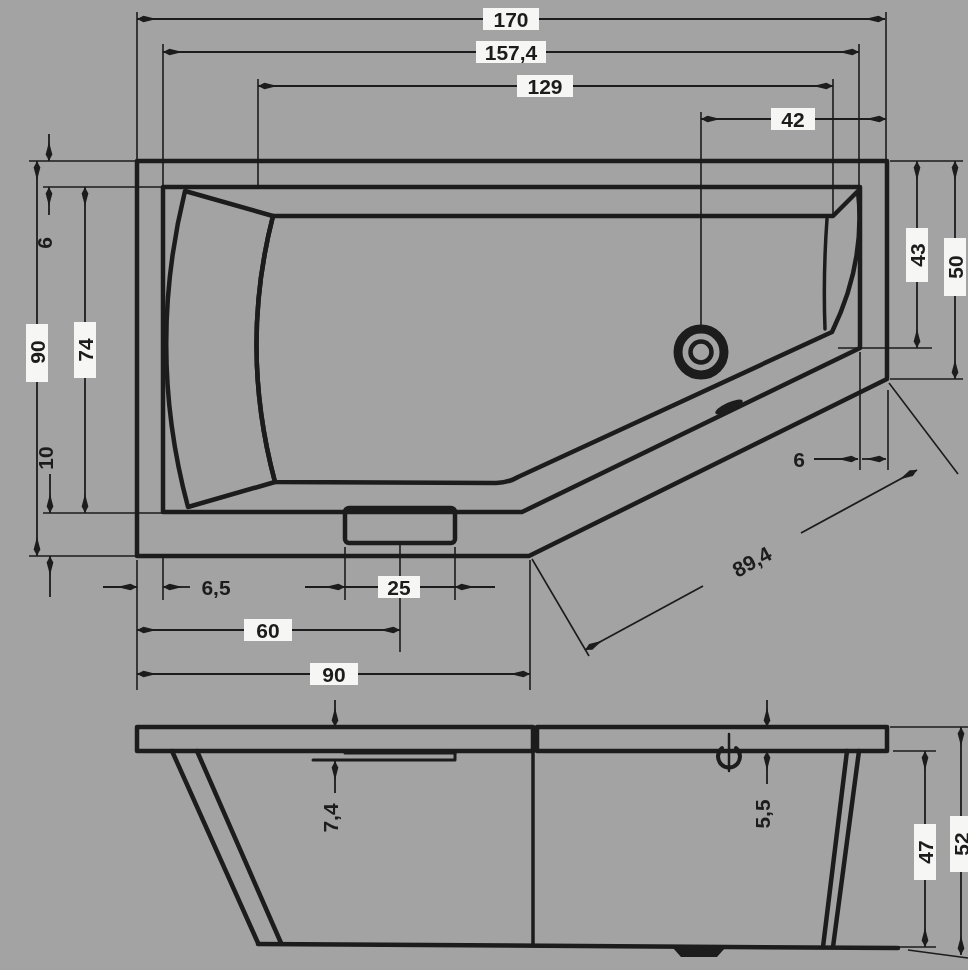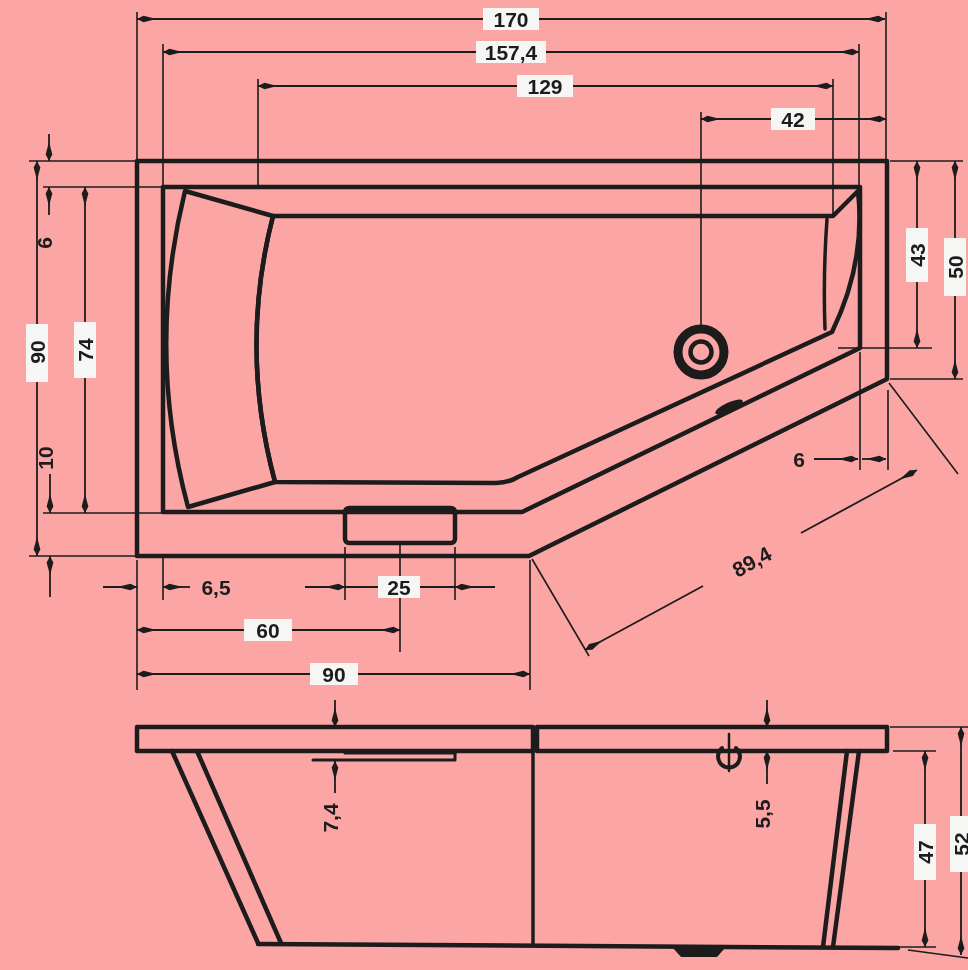--- a/index.html
+++ b/index.html
@@ -1,16 +1,16 @@
 <!DOCTYPE html>
 <html><head>
 <meta charset="utf-8">
 <style>
   html,body{margin:0;padding:0;background:#f6f6f5;}
-  .stage{width:968px;height:970px;position:relative;background:#fca5a5;}
+  .stage{width:968px;height:970px;position:relative;background:#a3a3a3;}
   svg{display:block;}
   .outline{fill:none;stroke:#1c1c1c;stroke-width:4.5;stroke-linejoin:round;stroke-linecap:round;}
   .outline2{fill:none;stroke:#1c1c1c;stroke-width:3.5;stroke-linejoin:round;stroke-linecap:round;}
   .thin{fill:none;stroke:#1c1c1c;stroke-width:3;stroke-linecap:round;}
   .dim{fill:none;stroke:#1c1c1c;stroke-width:1.8;}
   .ext{fill:none;stroke:#1c1c1c;stroke-width:1.6;}
   .solid{fill:#1c1c1c;stroke:none;}
   .mask{fill:#f6f6f5;stroke:none;}
   text{font-family:"Liberation Sans","DejaVu Sans",sans-serif;font-size:21px;font-weight:700;fill:#1c1c1c;}
   .lbl{text-anchor:middle;}

